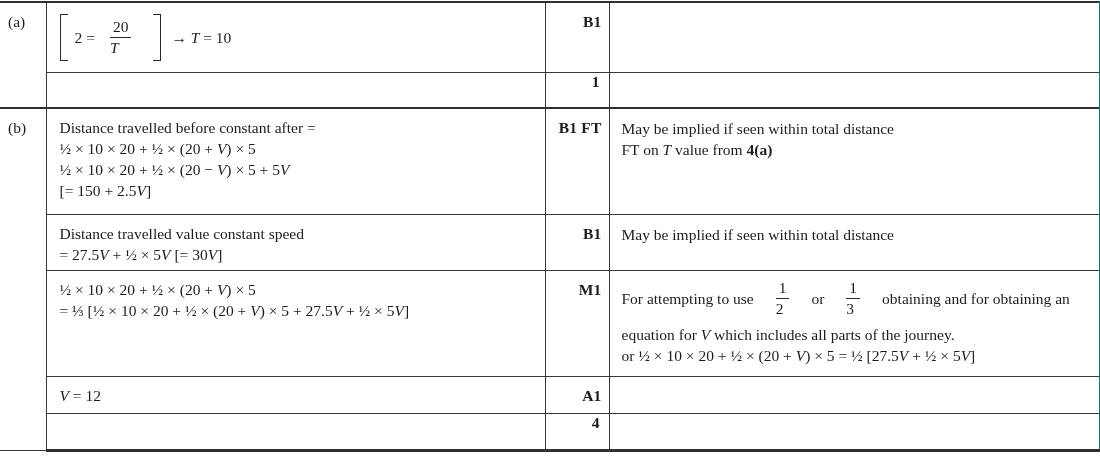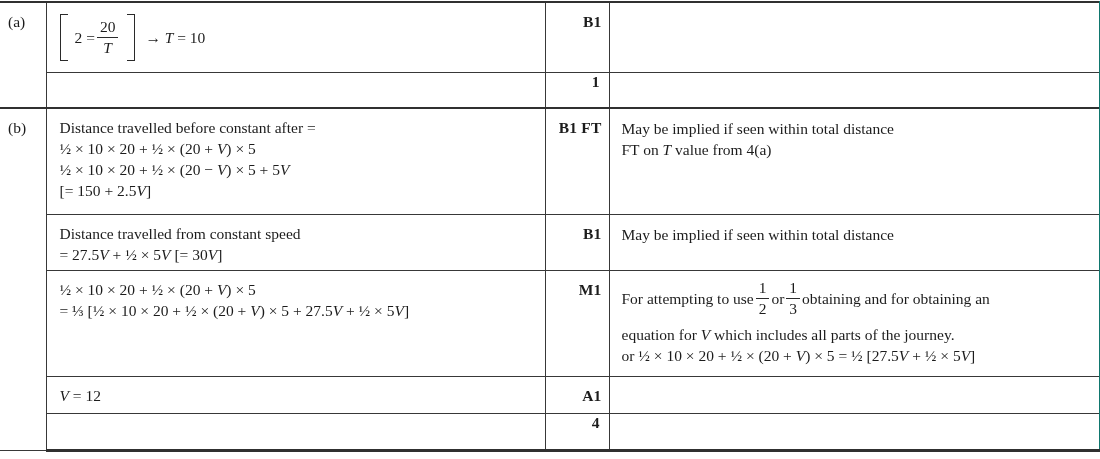--- a/index.html
+++ b/index.html
@@ -39,38 +39,38 @@
   }
   td.total-mark {
     text-align: right;
     font-weight: bold;
     vertical-align: middle;
     padding: 0 9px 2px 2px;
   }
   td.comment { padding: 9px 10px 4px 12px; line-height: 21px; }
 
   i, .it { font-style: italic; }
-  .b { font-weight: normal; }
+  .b { font-weight: bold; }
 
   
   .bigeq { display: inline-flex; align-items: center; margin-top: 3px; }
   .sqbr { align-self: stretch; width: 8px; border: 1.6px solid #2a2a2a; }
   .sqbr.l { border-right: none; margin-right: 7px; }
   .sqbr.r { border-left: none; margin-left: 7px; }
   .eqrow { display: inline-flex; align-items: center; padding: 4px 0; }
 
   
-  .frac { display: inline-flex; flex-direction: column; text-align: center; margin: 0 2px; line-height: 18px; }
+  .frac { display: inline-flex; flex-direction: column; text-align: left; margin: 0 15px; line-height: 18px; }
   .frac .fn { padding: 0 3px 1px; border-bottom: 1.5px solid #2a2a2a; }
   .frac .fd { padding-top: 1px; }
 
   .eqtail { margin-left: 10px; }
 
   
-  .fracline { display: flex; align-items: center; flex-wrap: nowrap; margin-top: 2px; margin-bottom: 6px; }
+  .fracline { display: flex; align-items: center; flex-wrap: nowrap; margin-top: 2px; margin-bottom: 6px; gap: 7px; }
   .fracline > span.txt { white-space: pre; }
 
   .cmt-line { display: block; }
 </style>
 </head>
 <body>
 
 <table class="ms">
   <colgroup>
     <col style="width:46px">
@@ -120,21 +120,21 @@
       </td>
       <td class="mark">B1 FT</td>
       <td class="comment">
         <span class="cmt-line">May be implied if seen within total distance</span>
         <span class="cmt-line"><span>FT on <i>T</i> value from </span><span class="b">4(a)</span></span>
       </td>
     </tr>
 
     <tr style="height:56px">
       <td class="answer">
-        <span class="cmt-line">Distance travelled from constant speed</span>
+        <span class="cmt-line">Distance travelled value constant speed</span>
         <span class="cmt-line">= 27.5<i>V</i> + ½ × 5<i>V</i> [= 30<i>V</i>]</span>
       </td>
       <td class="mark">B1</td>
       <td class="comment">
         <span class="cmt-line">May be implied if seen within total distance</span>
       </td>
     </tr>
 
     <tr style="height:106px">
       <td class="answer">

